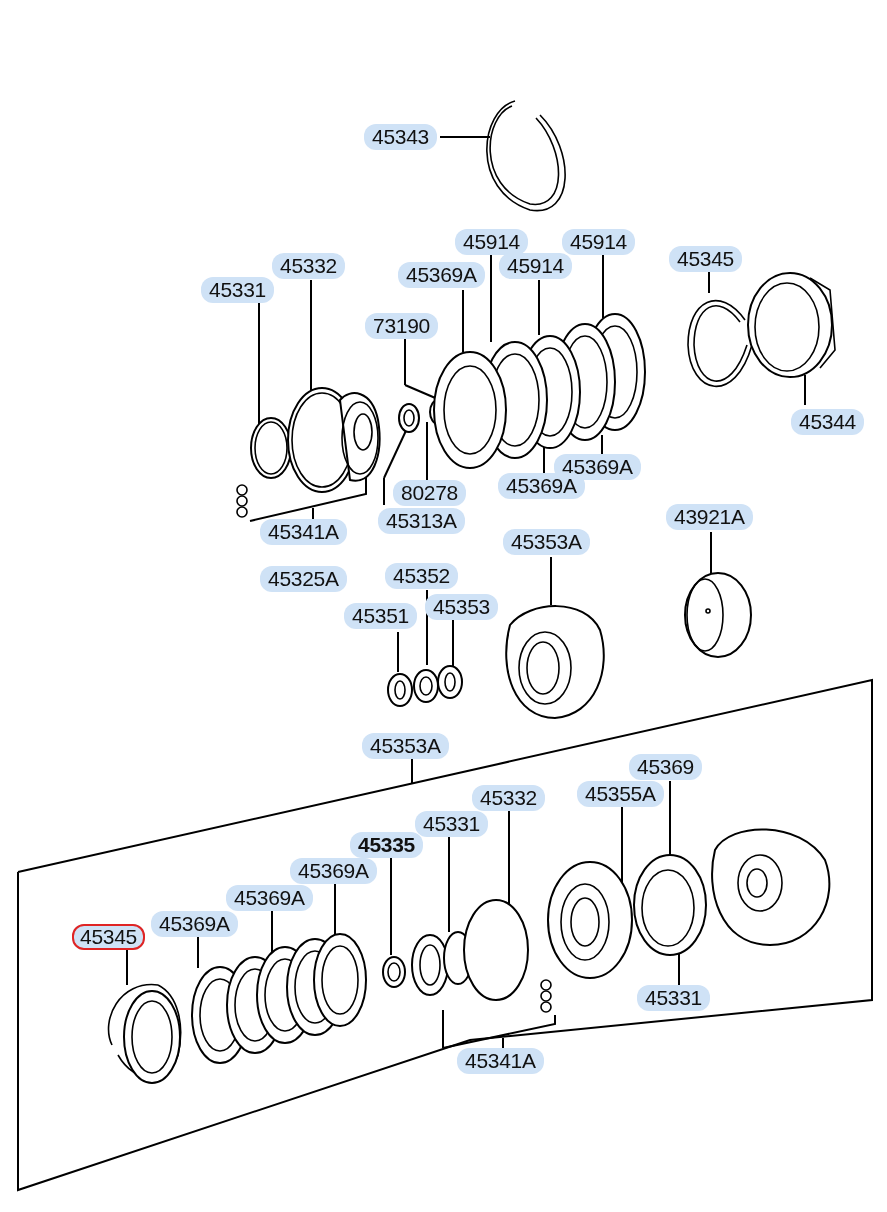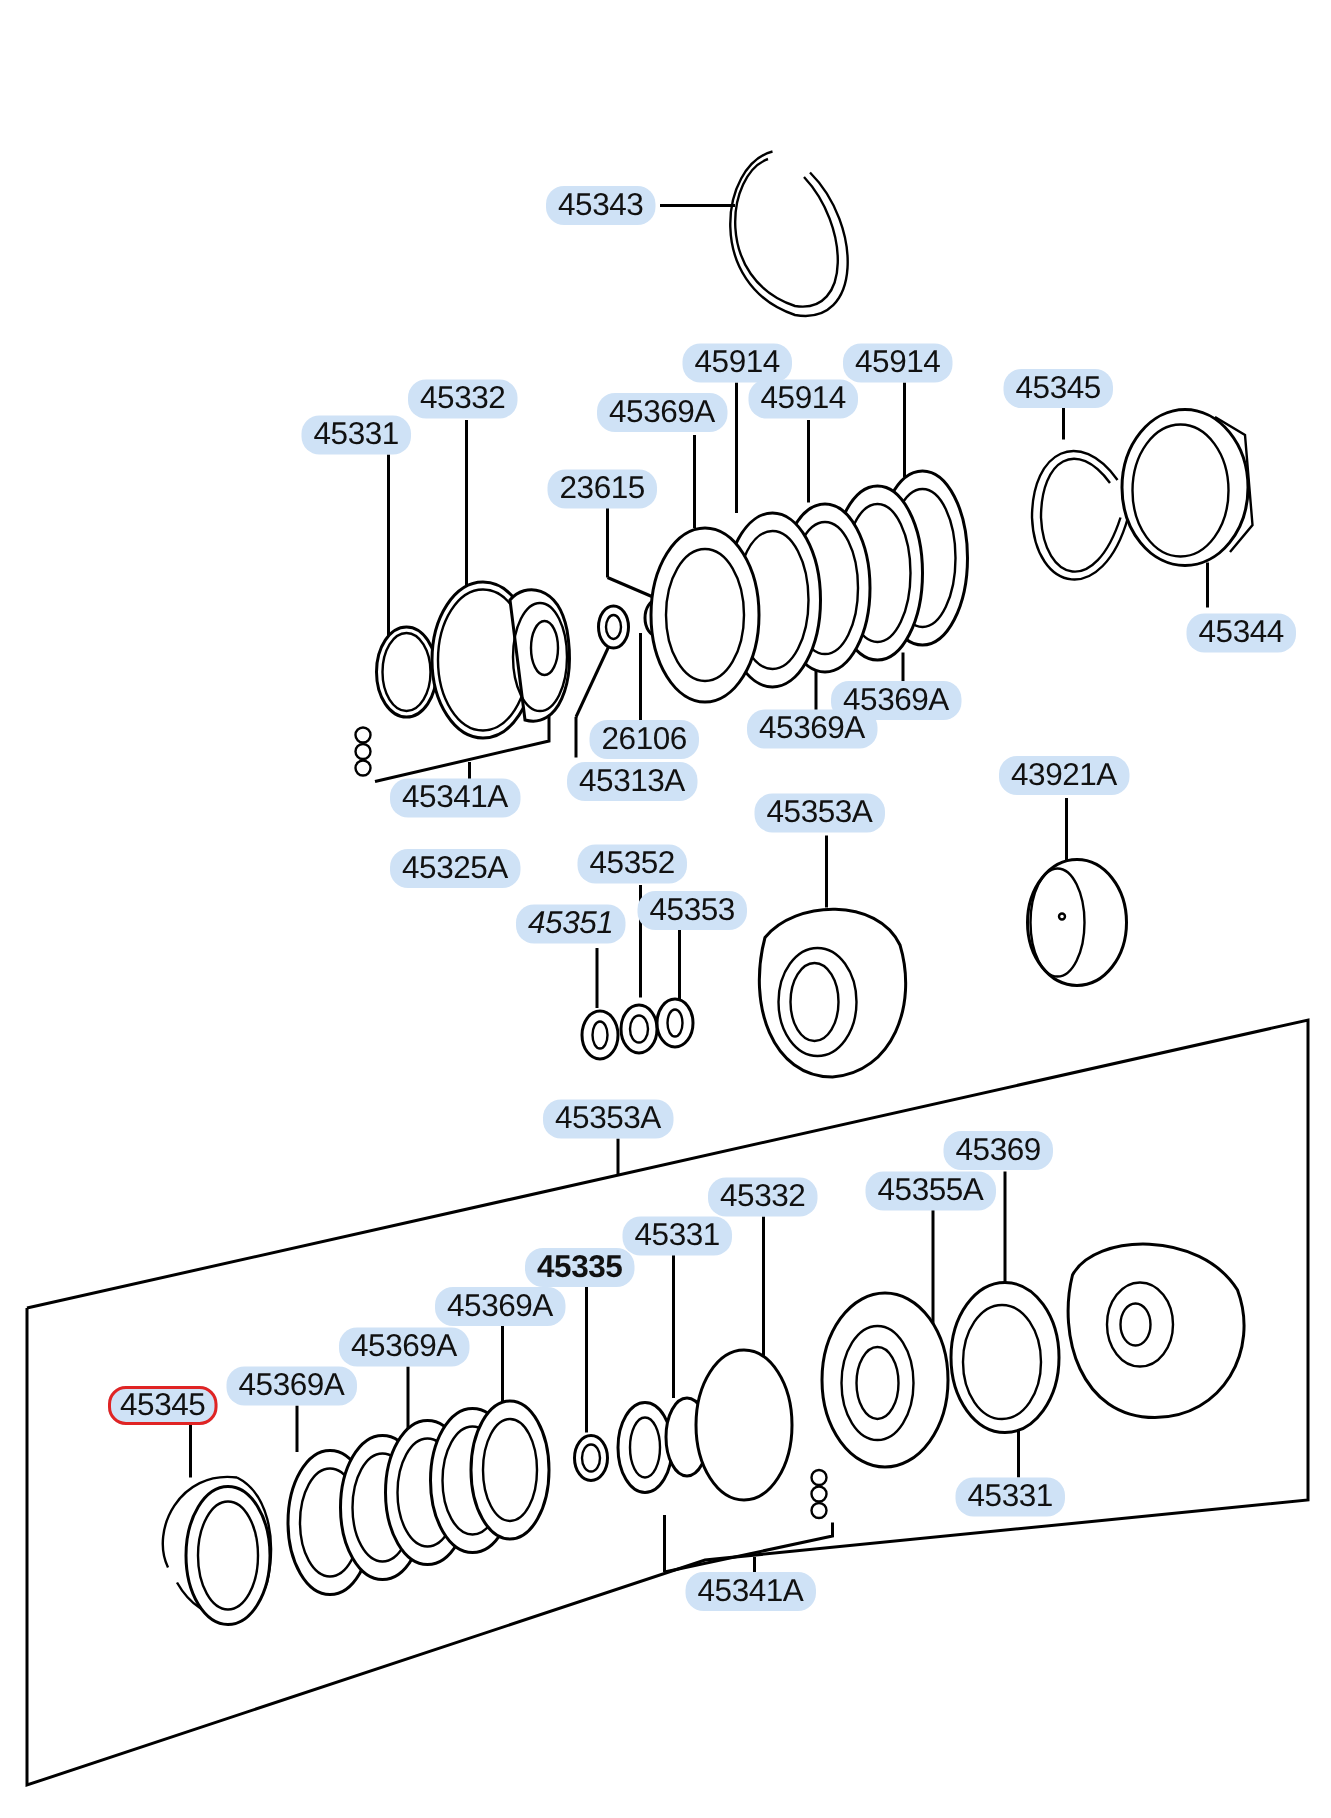--- a/index.html
+++ b/index.html
@@ -182,32 +182,32 @@
 
   
   <div class="callout" style="left:364px;top:124px;">45343</div>
   <div class="callout" style="left:455px;top:229px;">45914</div>
   <div class="callout" style="left:562px;top:229px;">45914</div>
   <div class="callout" style="left:272px;top:253px;">45332</div>
   <div class="callout" style="left:398px;top:262px;">45369A</div>
   <div class="callout" style="left:499px;top:253px;">45914</div>
   <div class="callout" style="left:201px;top:277px;">45331</div>
   <div class="callout" style="left:669px;top:246px;">45345</div>
-  <div class="callout" style="left:365px;top:313px;">23615</div>
+  <div class="callout" style="left:365px;top:313px;">73190</div>
   <div class="callout" style="left:772px;top:409px;margin-left:19px;">45344</div>
   <div class="callout" style="left:554px;top:454px;">45369A</div>
   <div class="callout" style="left:498px;top:473px;">45369A</div>
-  <div class="callout" style="left:393px;top:480px;">26106</div>
+  <div class="callout" style="left:393px;top:480px;">80278</div>
   <div class="callout" style="left:260px;top:519px;">45341A</div>
   <div class="callout" style="left:345px;top:508px;margin-left:33px;">45313A</div>
   <div class="callout" style="left:260px;top:542px;margin-top:24px;">45325A</div>
   <div class="callout" style="left:503px;top:529px;">45353A</div>
   <div class="callout" style="left:666px;top:504px;">43921A</div>
   <div class="callout" style="left:385px;top:563px;">45352</div>
-  <div class="callout" style="left:344px;top:603px;font-style:italic;">45351</div>
+  <div class="callout" style="left:344px;top:603px;">45351</div>
   <div class="callout" style="left:425px;top:594px;">45353</div>
   <div class="callout" style="left:362px;top:733px;">45353A</div>
   <div class="callout" style="left:629px;top:754px;">45369</div>
   <div class="callout" style="left:472px;top:785px;">45332</div>
   <div class="callout" style="left:577px;top:781px;">45355A</div>
   <div class="callout" style="left:415px;top:811px;">45331</div>
   <div class="callout" style="left:350px;top:832px;font-weight:bold;">45335</div>
   <div class="callout" style="left:290px;top:858px;">45369A</div>
   <div class="callout" style="left:226px;top:885px;">45369A</div>
   <div class="callout selected" style="left:72px;top:924px;">45345</div>

